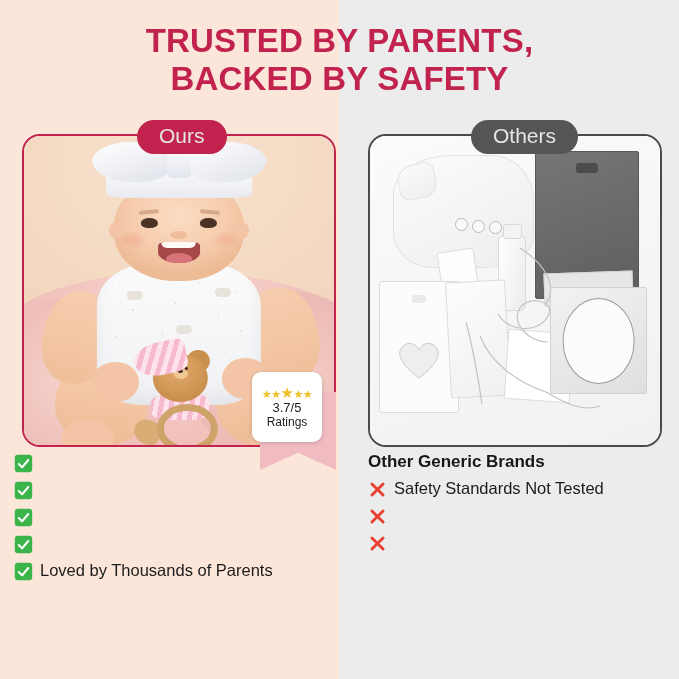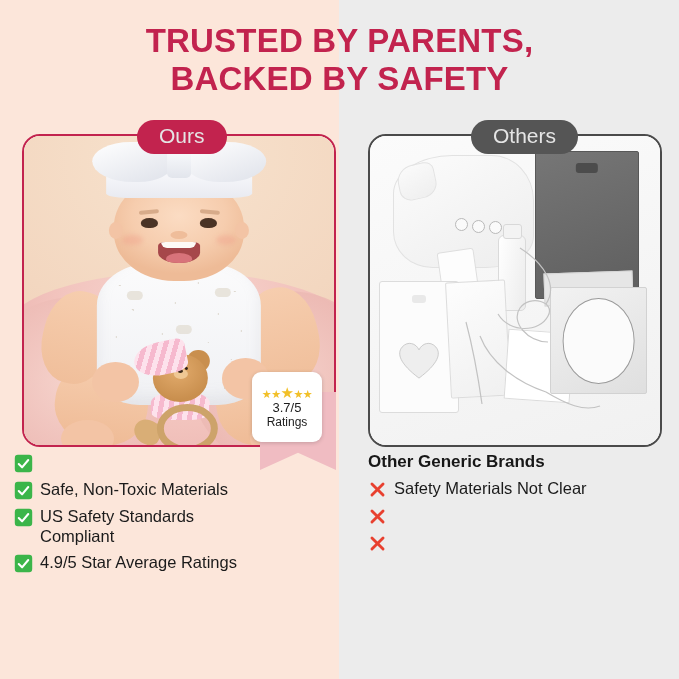--- a/index.html
+++ b/index.html
@@ -387,56 +387,62 @@
       </span>
     </div>
 
     <div class="li">
       <span class="ico">
         <svg viewBox="0 0 24 24" width="19" height="19">
             <rect x="1" y="1" width="22" height="22" rx="4" fill="#3bb54a"></rect>
             <path d="M6 12.6 L10.2 16.8 L18 7.6" fill="none" stroke="#fff" stroke-width="2.6" stroke-linecap="round" stroke-linejoin="round"></path>
           </svg>
       </span>
-      <span class="li-text">Safe, Non-Toxic Materials</span>
     </div>
 
     <div class="li">
       <span class="ico">
         <svg viewBox="0 0 24 24" width="19" height="19">
             <rect x="1" y="1" width="22" height="22" rx="4" fill="#3bb54a"></rect>
             <path d="M6 12.6 L10.2 16.8 L18 7.6" fill="none" stroke="#fff" stroke-width="2.6" stroke-linecap="round" stroke-linejoin="round"></path>
           </svg>
       </span>
-      <span class="li-text" style="max-width:225px">US Safety Standards Compliant</span>
     </div>
 
     <div class="li">
       <span class="ico">
         <svg viewBox="0 0 24 24" width="19" height="19">
             <rect x="1" y="1" width="22" height="22" rx="4" fill="#3bb54a"></rect>
             <path d="M6 12.6 L10.2 16.8 L18 7.6" fill="none" stroke="#fff" stroke-width="2.6" stroke-linecap="round" stroke-linejoin="round"></path>
           </svg>
       </span>
-      <span class="li-text">4.9/5 Star Average Ratings</span>
-    </div>
-
+    </div>
+
+    <div class="li">
+      <span class="ico">
+        <svg viewBox="0 0 24 24" width="19" height="19">
+            <rect x="1" y="1" width="22" height="22" rx="4" fill="#3bb54a"></rect>
+            <path d="M6 12.6 L10.2 16.8 L18 7.6" fill="none" stroke="#fff" stroke-width="2.6" stroke-linecap="round" stroke-linejoin="round"></path>
+          </svg>
+      </span>
+      <span class="li-text">Loved by Thousands of Parents</span>
+    </div>
   </div>
 
   <div class="list-col col-right">
     <div class="col-title">Other Generic Brands</div>
 
 
     <div class="li">
       <span class="ico">
         <svg viewBox="0 0 24 24" width="19" height="19">
             <path d="M5 5 L19 19 M19 5 L5 19" stroke="#e8402f" stroke-width="3.6" stroke-linecap="round"></path>
           </svg>
       </span>
-      <span class="li-text">Safety Materials Not Clear</span>
+      <span class="li-text">Safety Standards Not Tested</span>
     </div>
 
     <div class="li">
       <span class="ico">
         <svg viewBox="0 0 24 24" width="19" height="19">
             <path d="M5 5 L19 19 M19 5 L5 19" stroke="#e8402f" stroke-width="3.6" stroke-linecap="round"></path>
           </svg>
       </span>
     </div>
 

